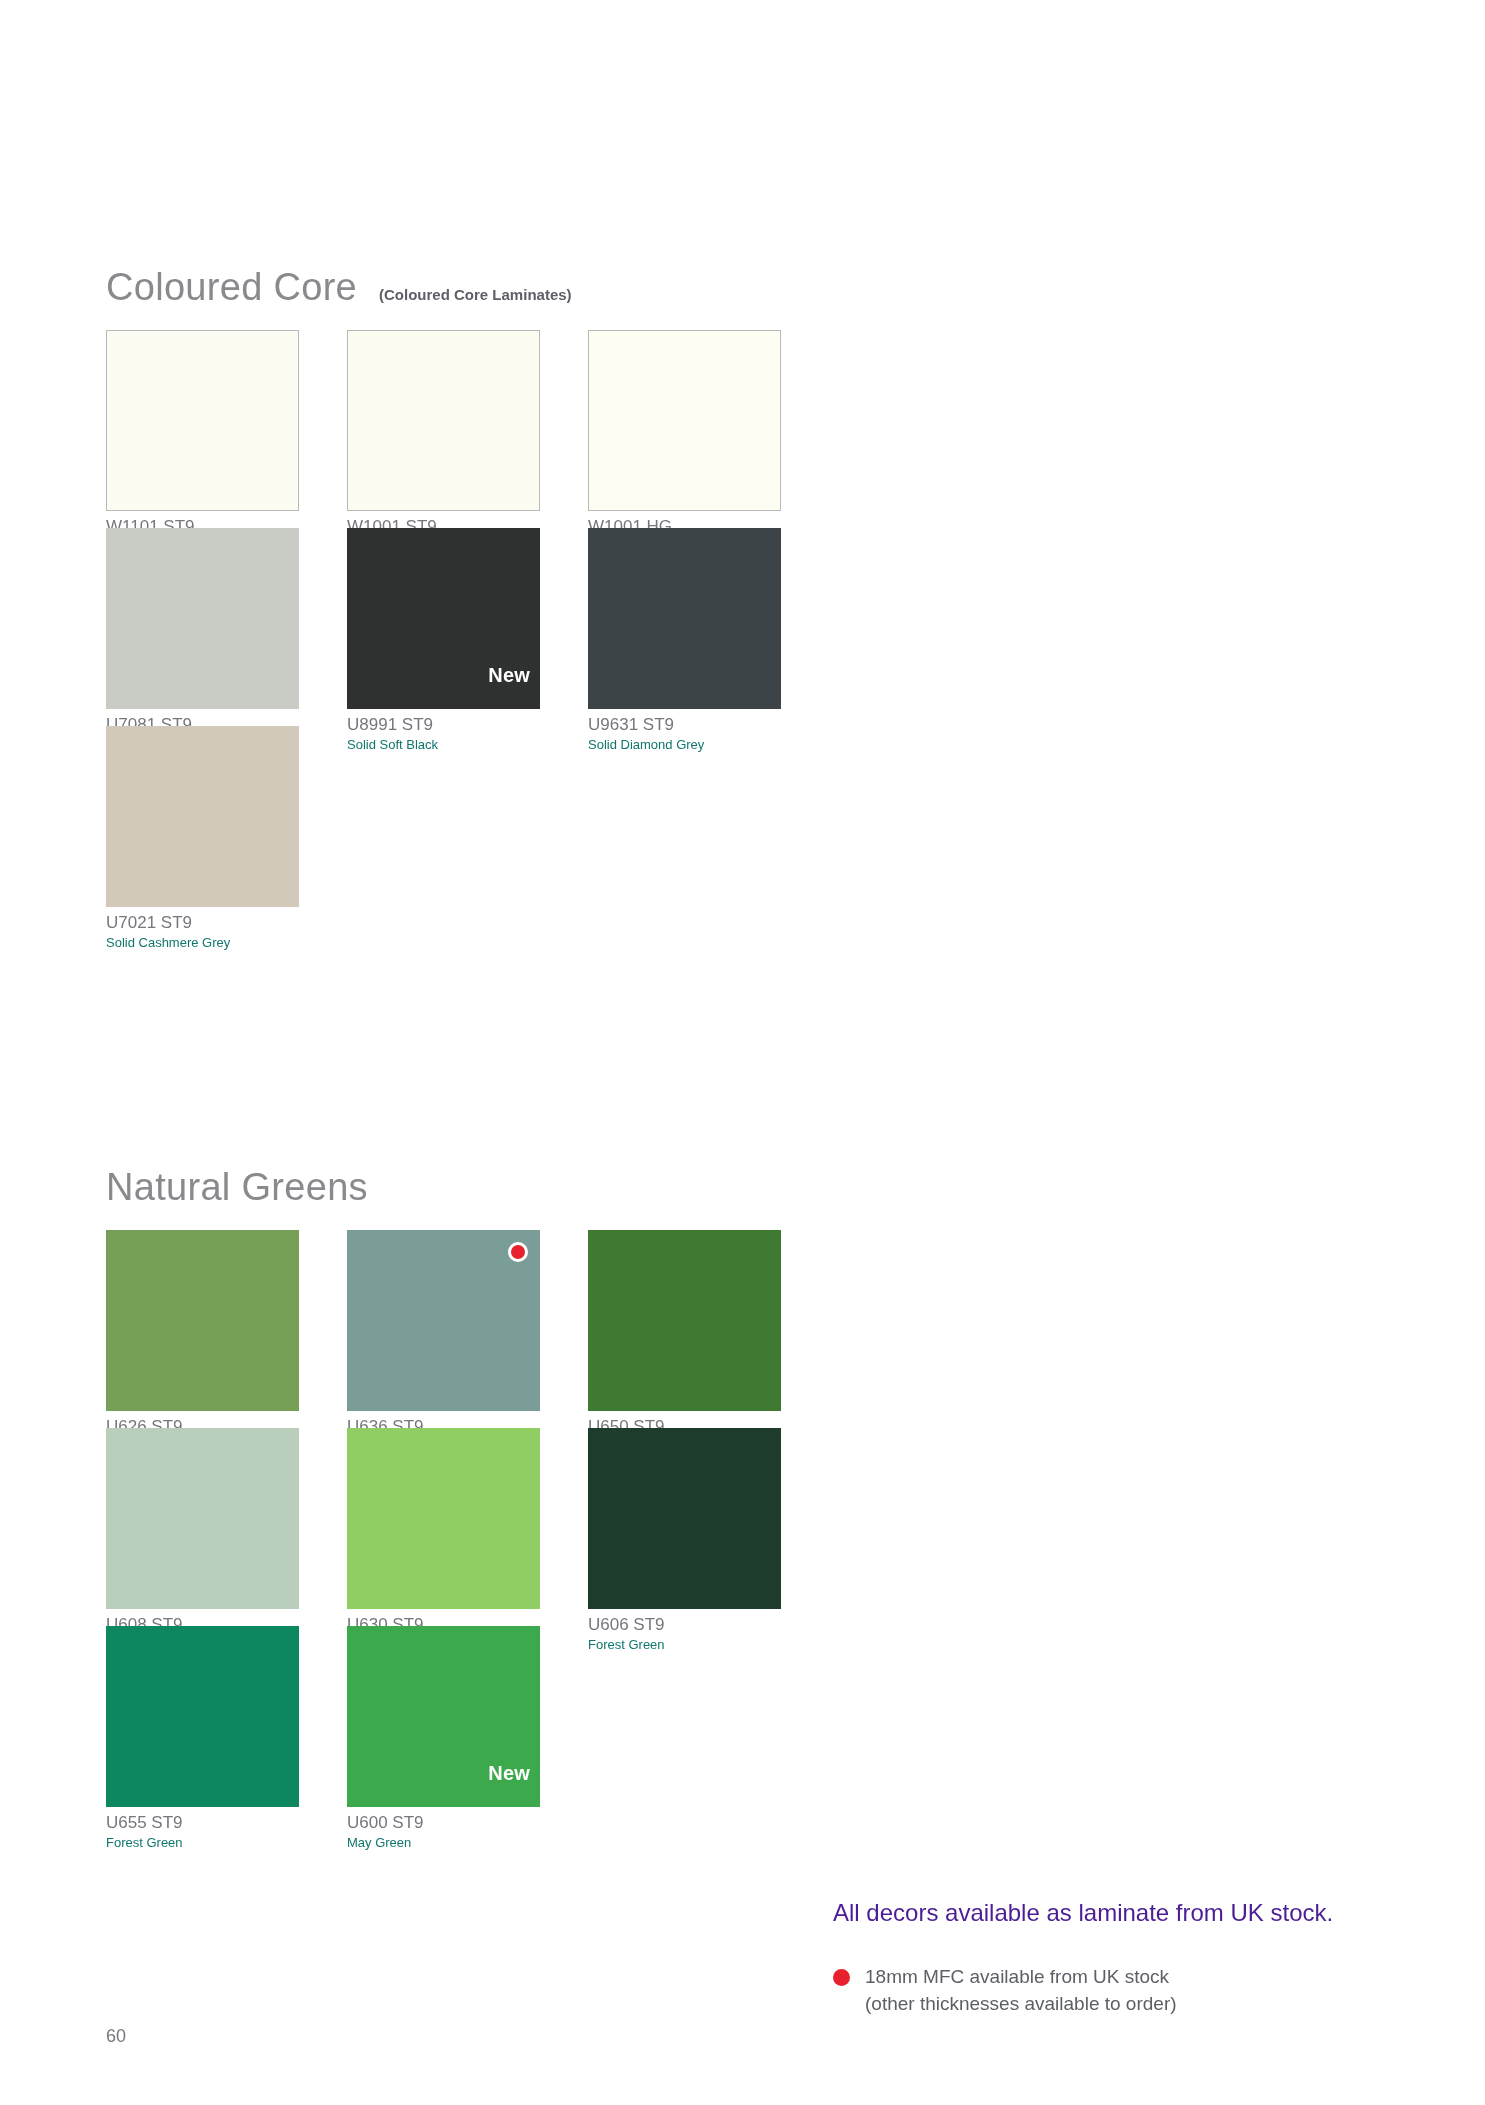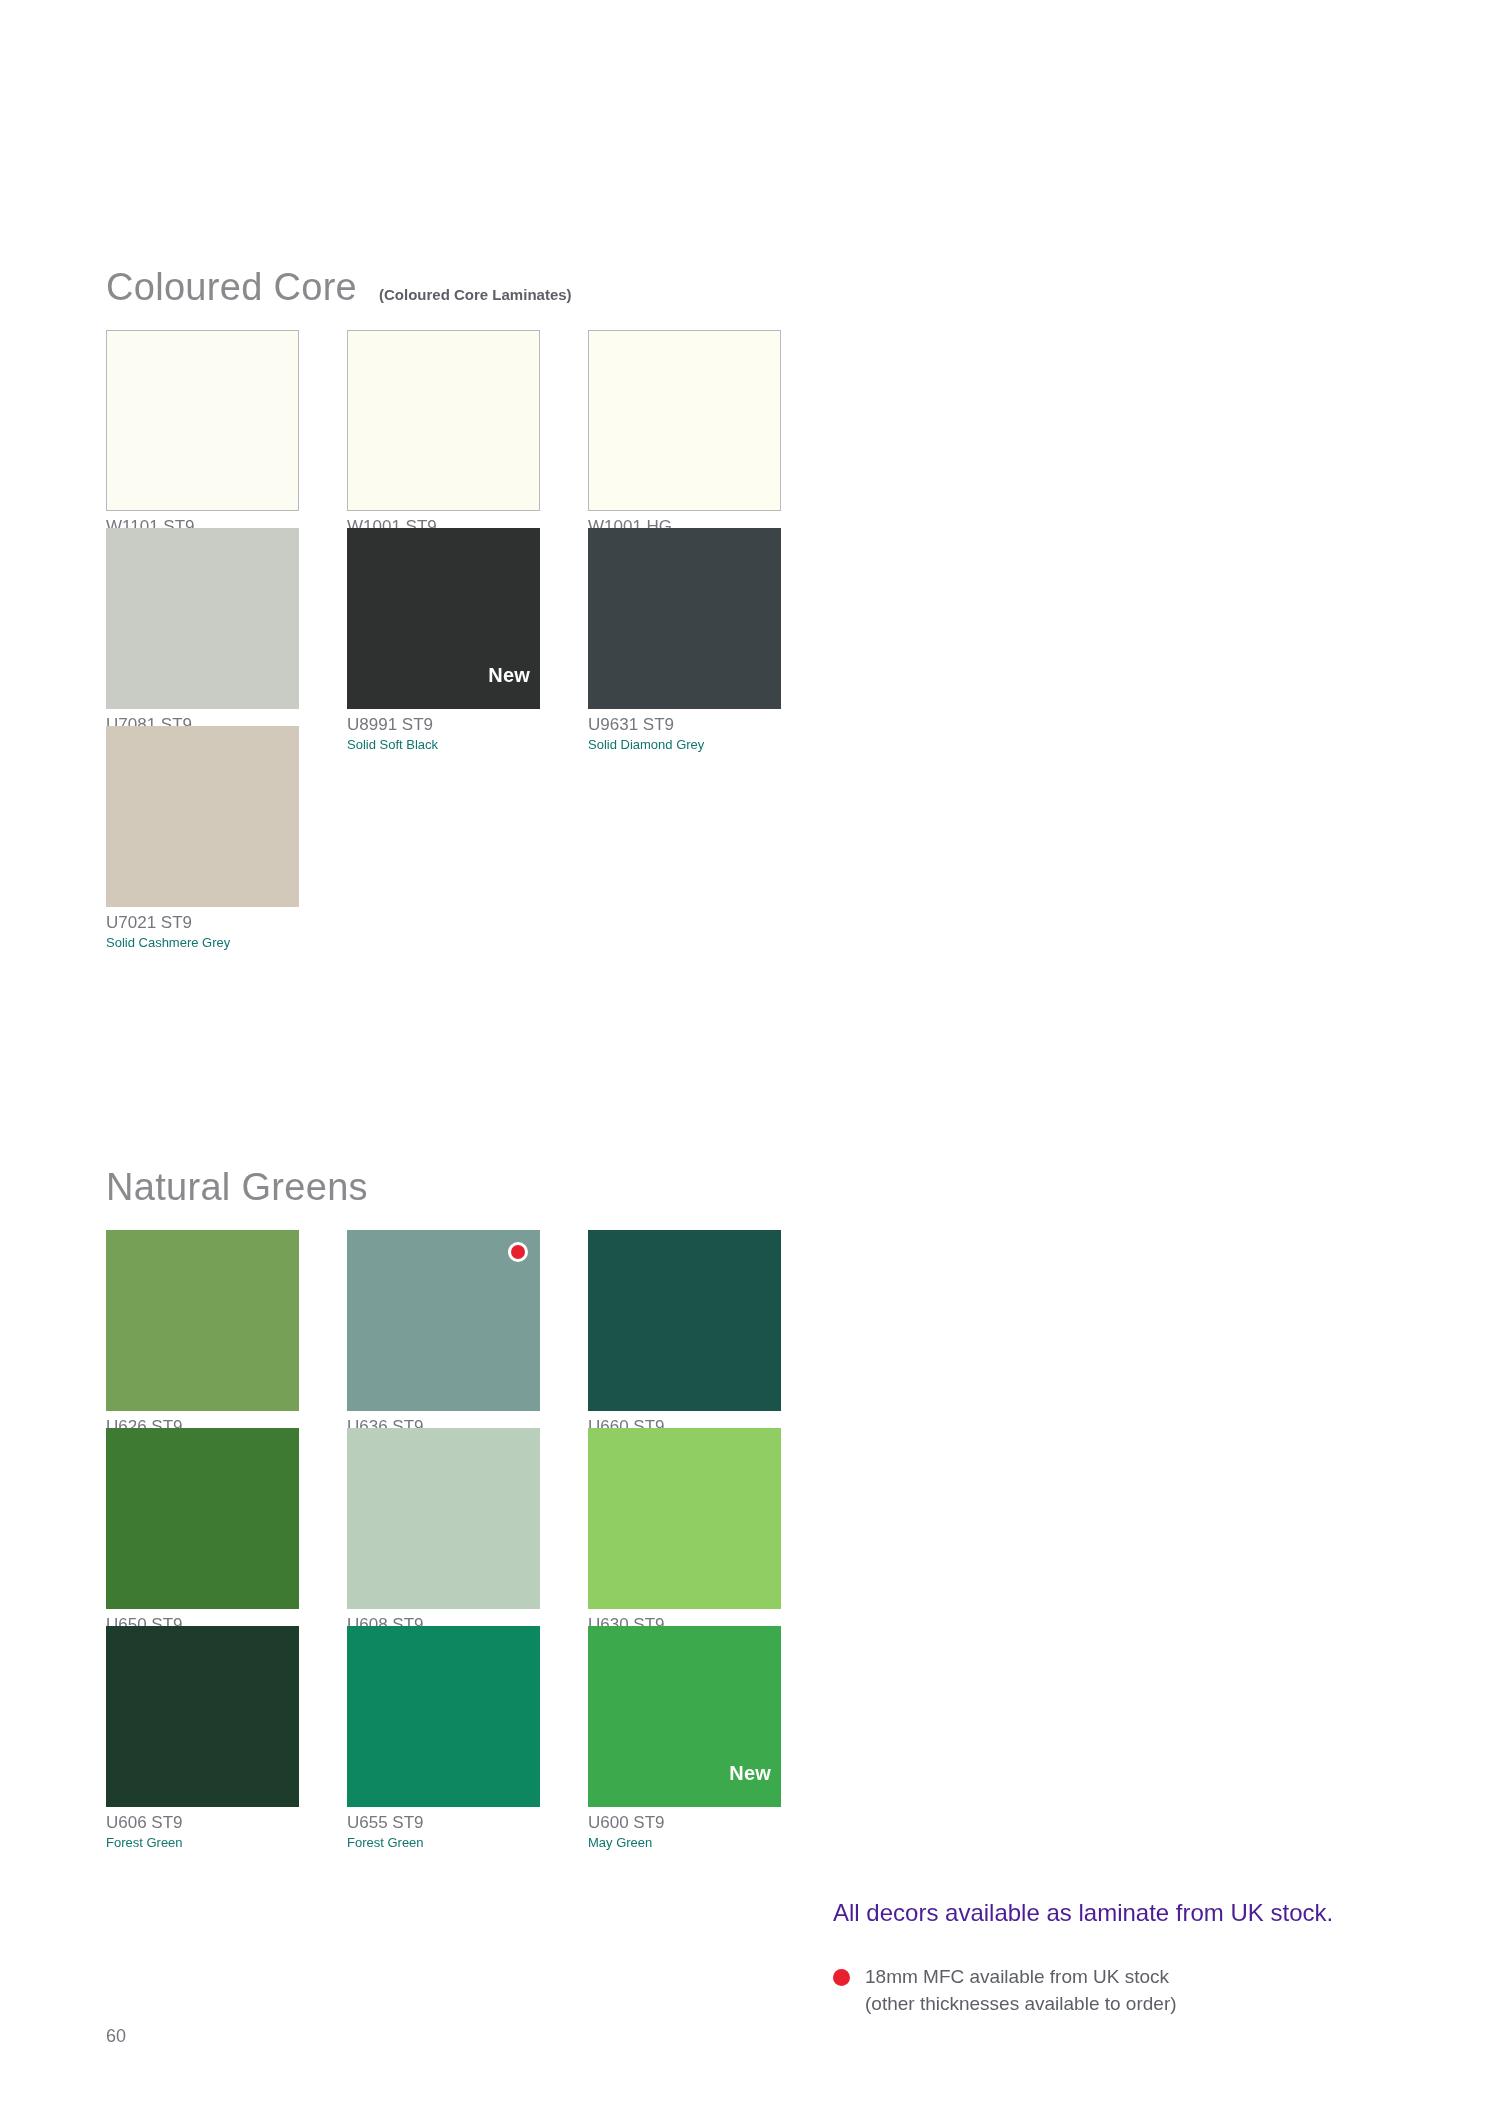--- a/index.html
+++ b/index.html
@@ -237,27 +237,20 @@
             <div class="swatch-name">Kiwi Green</div>
           </div>
         </div>
         <div class="swatch-cell">
           <div class="swatch-chip" style="background: rgb(122, 157, 152);">
             <div class="swatch-dot"></div>
           </div>
           <div class="swatch-caption">
             <div class="swatch-code">U636 ST9</div>
             <div class="swatch-name">Fjord Green</div>
-          </div>
-        </div>
-        <div class="swatch-cell">
-          <div class="swatch-chip" style="background: rgb(28, 83, 73);"></div>
-          <div class="swatch-caption">
-            <div class="swatch-code">U660 ST9</div>
-            <div class="swatch-name">Amazon Green</div>
           </div>
         </div>
         <div class="swatch-cell">
           <div class="swatch-chip" style="background: rgb(63, 122, 50);"></div>
           <div class="swatch-caption">
             <div class="swatch-code">U650 ST9</div>
             <div class="swatch-name">Fern Green</div>
           </div>
         </div>
         <div class="swatch-cell">

